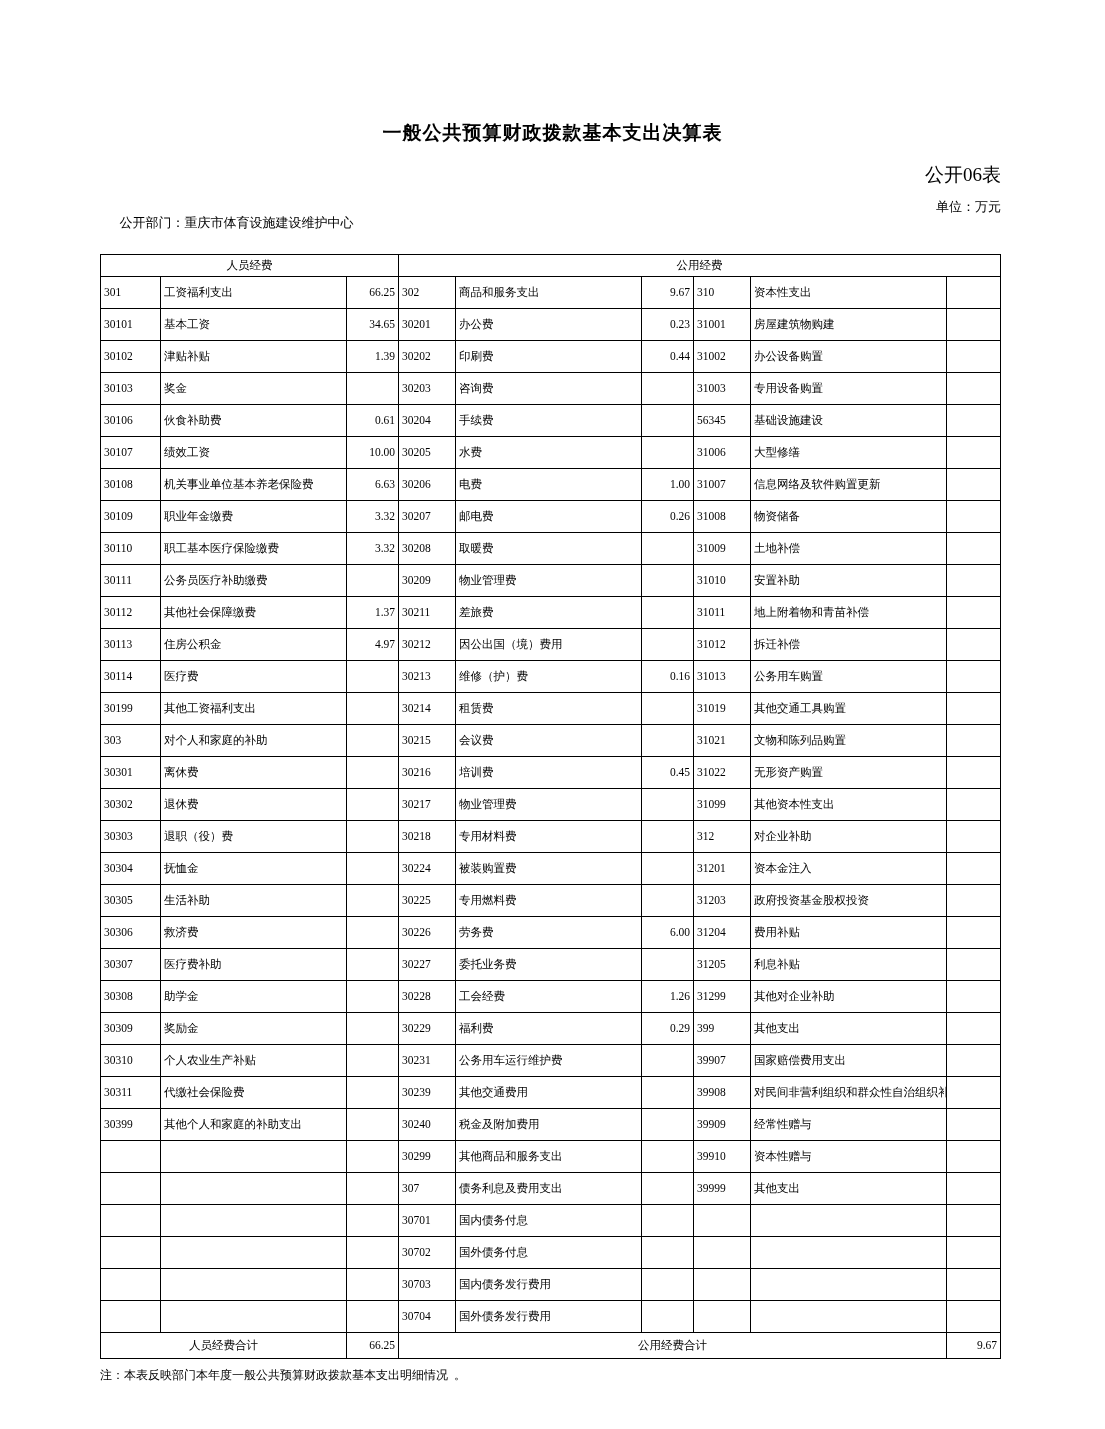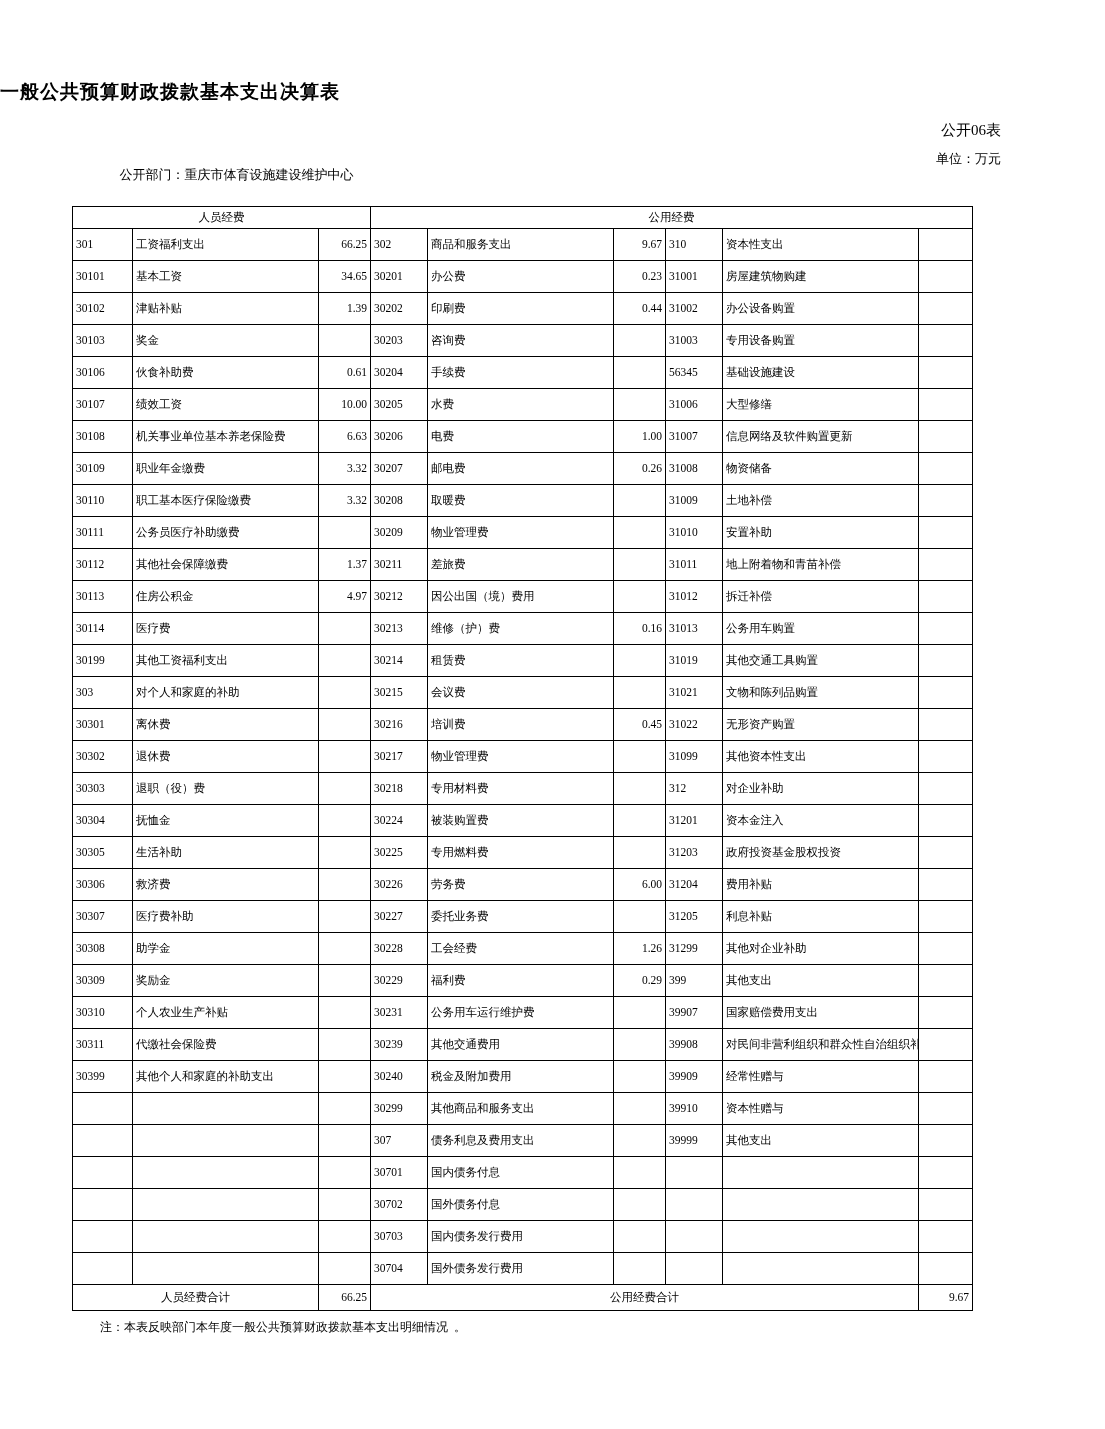--- a/index.html
+++ b/index.html
@@ -15,46 +15,47 @@
     position: relative;
   }
   .page {
     position: relative;
     width: 1105px;
     height: 1429px;
     box-sizing: border-box;
     padding: 0;
   }
   .title {
+    text-align: center;
     font-size: 19px;
     font-weight: bold;
     font-family: "Liberation Sans", sans-serif;
     letter-spacing: 1px;
-    margin-top: 79px;
+    margin-top: 120px;
   }
   .form-no {
     text-align: right;
-    font-size: 15px;
+    font-size: 19px;
     margin-top: 16px;
     padding-right: 104px;
   }
   .meta-row {
     display: flex;
     justify-content: space-between;
     font-size: 13px;
     margin-top: 10px;
     padding-left: 100px;
     padding-right: 104px;
   }
   .meta-left { white-space: pre; }
   .meta-right { white-space: pre; font-family: Liberation Serif, serif; }
 
   table.main {
     border-collapse: collapse;
-    margin-left: 72px;
+    margin-left: 100px;
     margin-top: 6px;
     width: 900px;
     table-layout: fixed;
   }
   table.main td, table.main th {
     border: 1px solid #000000;
     font-size: 11.5px;
     font-weight: normal;
     padding: 0 3px;
     vertical-align: middle;

